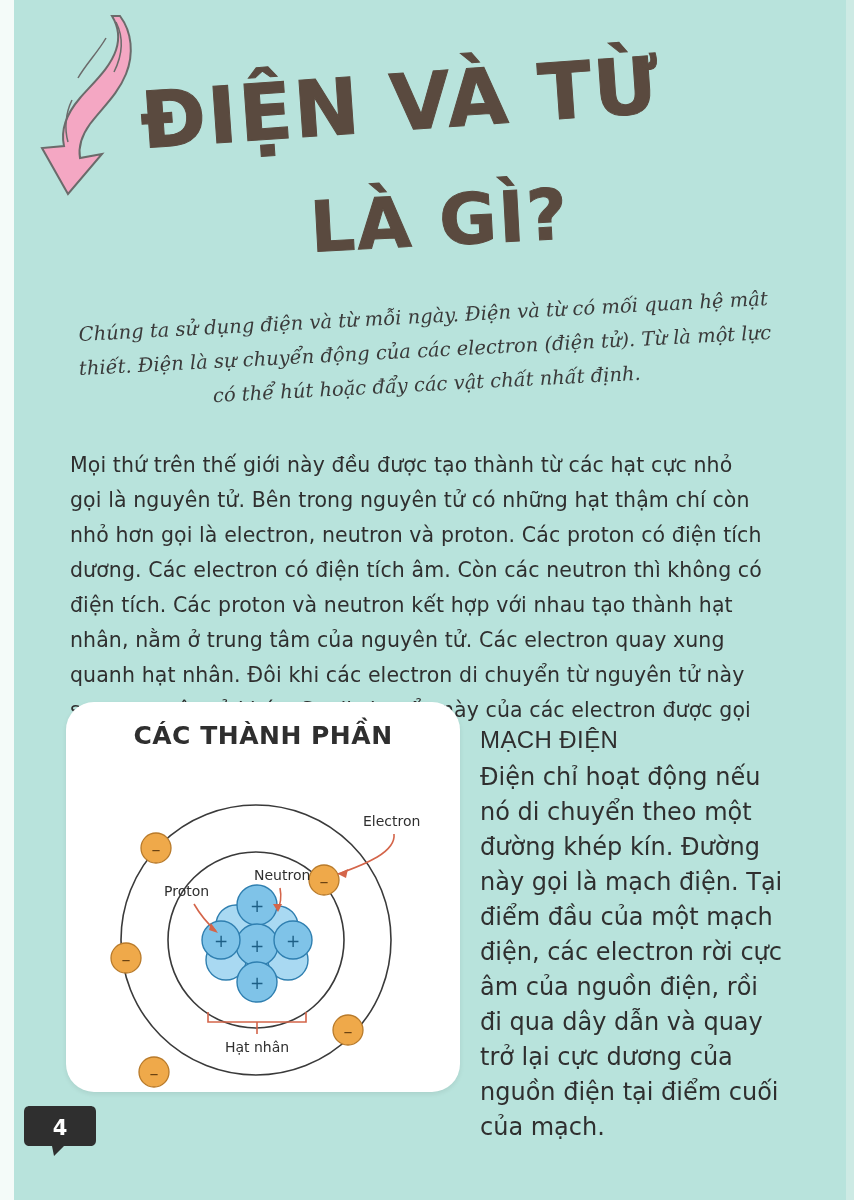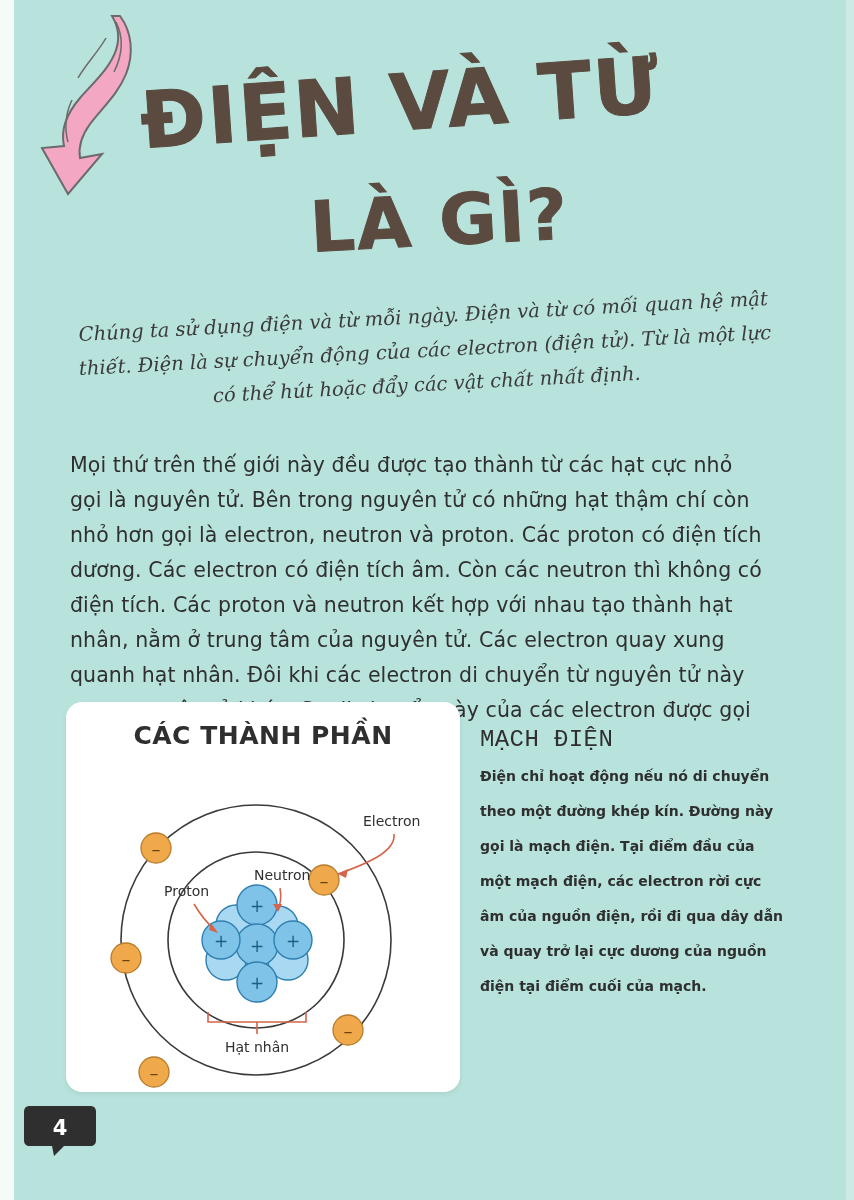--- a/index.html
+++ b/index.html
@@ -111,21 +111,21 @@
   }
 
   
   #atom-card {
     position: absolute;
     left: 66px;
     top: 702px;
     width: 394px;
     height: 390px;
     background: #ffffff;
-    border-radius: 16px;
+    border-radius: 28px;
     box-shadow: 0 2px 5px rgba(0,0,0,0.08);
   }
   #atom-card-title {
     position: absolute;
     top: 18px;
     left: 0;
     width: 394px;
     text-align: center;
     font-family: "DejaVu Sans", sans-serif;
     font-weight: bold;
@@ -141,32 +141,31 @@
   }
 
   
   #circuit-col {
     position: absolute;
     left: 480px;
     top: 726px;
     width: 305px;
   }
   #circuit-heading {
-    font-family: Liberation Mono, monospace;
+    font-family: Liberation Sans, sans-serif;
     font-size: 24px;
     color: #2f2f2f;
     letter-spacing: 0.4px;
     margin-bottom: 6px;
   }
   #circuit-text {
     font-family: "DejaVu Sans", sans-serif;
-    font-size: 14px;
+    font-size: 24px;
     line-height: 35px;
     color: #2f2f2f;
-    font-weight: bold;
   }
 
   
   #page-number {
     position: absolute;
     left: 24px;
     top: 1106px;
     width: 72px;
     height: 50px;
   }

